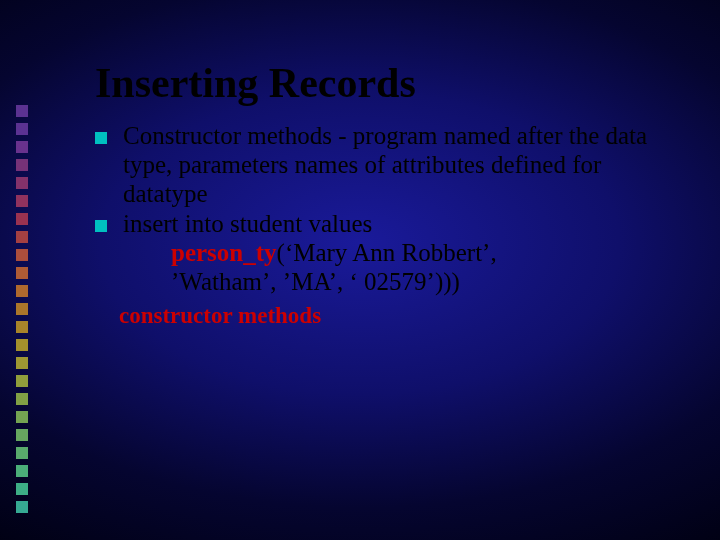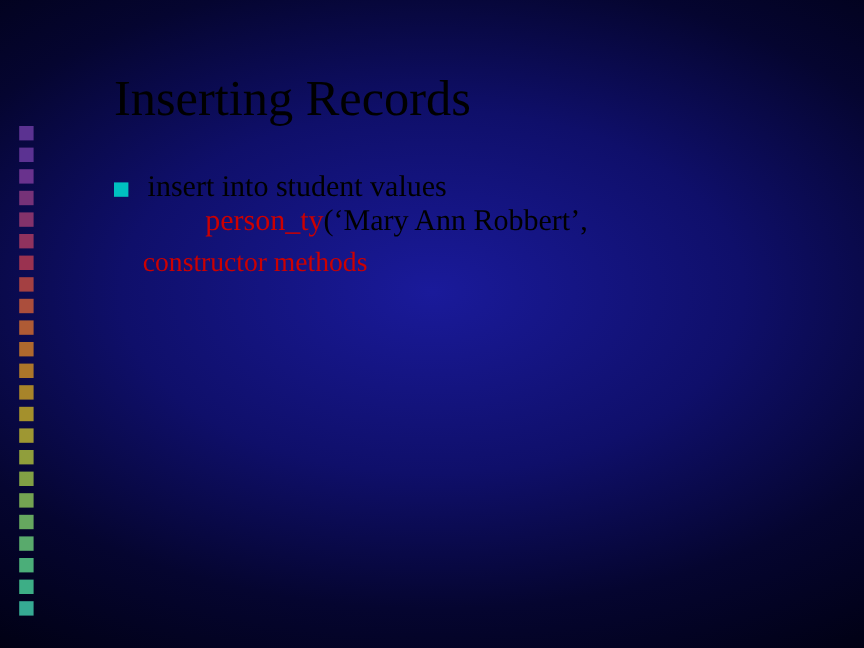--- a/index.html
+++ b/index.html
@@ -14,22 +14,22 @@
     width: 720px;
     height: 540px;
     background: radial-gradient(ellipse 90% 70% at 50% 45%, #1a1a9a 0%, #0f0f6a 40%, #050530 70%, #000010 100%);
     position: relative;
     box-sizing: border-box;
     padding: 60px 40px 40px 95px;
   }
   .title {
     font-size: 42px;
     color: #000000;
-    font-weight: normal;
-    margin: 0 0 36px 0;
+    font-weight: bold;
+    margin: 0 0 16px 0;
     line-height: 1.1;
   }
   .content {
     font-size: 25px;
     color: #000000;
     line-height: 1.15;
   }
   .bullet-item {
     position: relative;
     padding-left: 28px;
@@ -45,27 +45,27 @@
     text-shadow: none;
   }
   .indent1 {
     padding-left: 48px;
   }
   .indent2 {
     padding-left: 48px;
   }
   .bold-red {
     color: #cc0000;
-    font-weight: normal;
+    font-weight: bold;
   }
   .footer-note {
     padding-left: 24px;
     margin-top: 6px;
     color: #cc0000;
-    font-weight: normal;
+    font-weight: bold;
     font-size: 23px;
   }
   .side-squares {
     position: absolute;
     left: 16px;
     top: 105px;
     display: flex;
     flex-direction: column;
     gap: 6px;
   }
@@ -103,25 +103,30 @@
       <div class="sq" style="background: rgb(104, 200, 120);"></div>
       <div class="sq" style="background: rgb(88, 204, 136);"></div>
       <div class="sq" style="background: rgb(72, 204, 152);"></div>
       <div class="sq" style="background: rgb(64, 200, 168);"></div>
     </div>
 
   <h1 class="title">Inserting Records</h1>
 
   <div class="content">
 
+    <div class="bullet-item">
+      <span class="bullet"></span>
+      <span>Constructor methods - program named after the data type, parameters names of attributes defined for datatype</span>
+    </div>
 
     <div class="bullet-item">
       <span class="bullet"></span>
       <span>insert into student values</span>
       <div class="indent1">
         <span class="bold-red">person_ty</span><span>(‘Mary Ann Robbert’,</span>
       </div>
+      <div class="indent2"><span>’Watham’, ’MA’, ‘ 02579’)))</span></div>
     </div>
 
     <div class="footer-note">constructor methods</div>
 
   </div>
 </div>
 
 </body></html>

